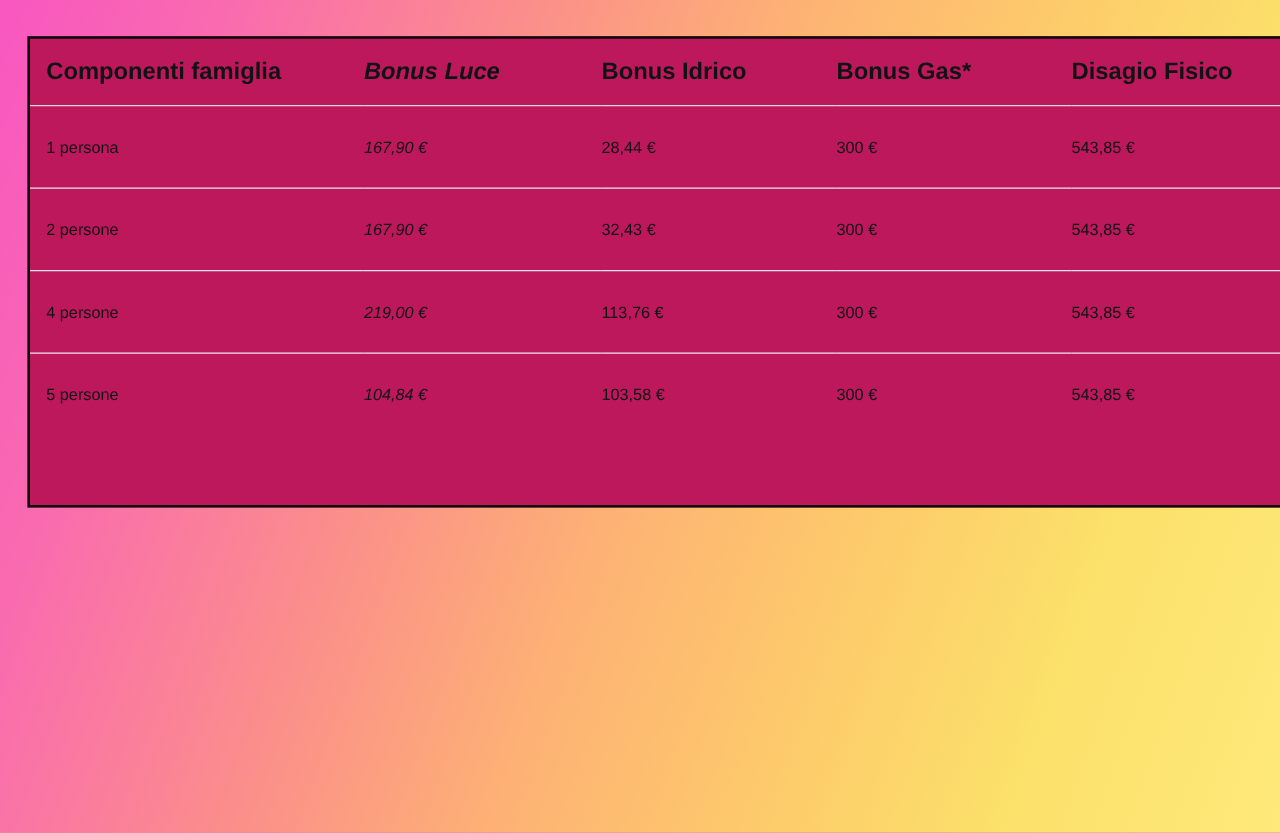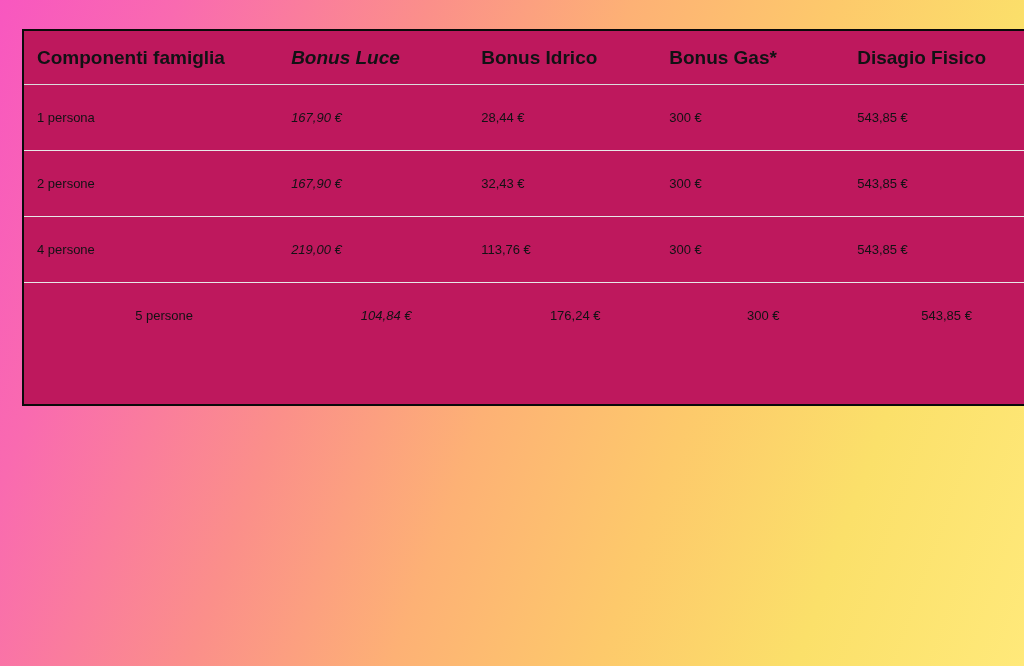--- a/index.html
+++ b/index.html
@@ -55,21 +55,20 @@
 
   tbody td {
     height: 65px;
     font-size: 13px;
     font-weight: normal;
     border-bottom: 1px solid #e8e8e8;
   }
 
   tbody tr:last-child td {
     border-bottom: none;
-    text-align: center;
   }
 
   .col-0 { width: 247px; padding-left: 13px !important; }
   .col-1 { width: 185px; font-style: italic; }
   .col-2 { width: 183px; }
   .col-3 { width: 183px; }
   .col-4 { width: 174px; }
 </style>
 </head>
 <body>
@@ -105,21 +104,21 @@
         <tr>
           <td class="col-0">4 persone</td>
           <td class="col-1">219,00 €</td>
           <td class="col-2">113,76 €</td>
           <td class="col-3">300 €</td>
           <td class="col-4">543,85 €</td>
         </tr>
         <tr>
           <td class="col-0">5 persone</td>
           <td class="col-1">104,84 €</td>
-          <td class="col-2">176,24 €</td>
+          <td class="col-2">103,58 €</td>
           <td class="col-3">300 €</td>
           <td class="col-4">543,85 €</td>
         </tr>
       </tbody>
     </table>
   </div>
 
 </div>
 
 </body></html>

